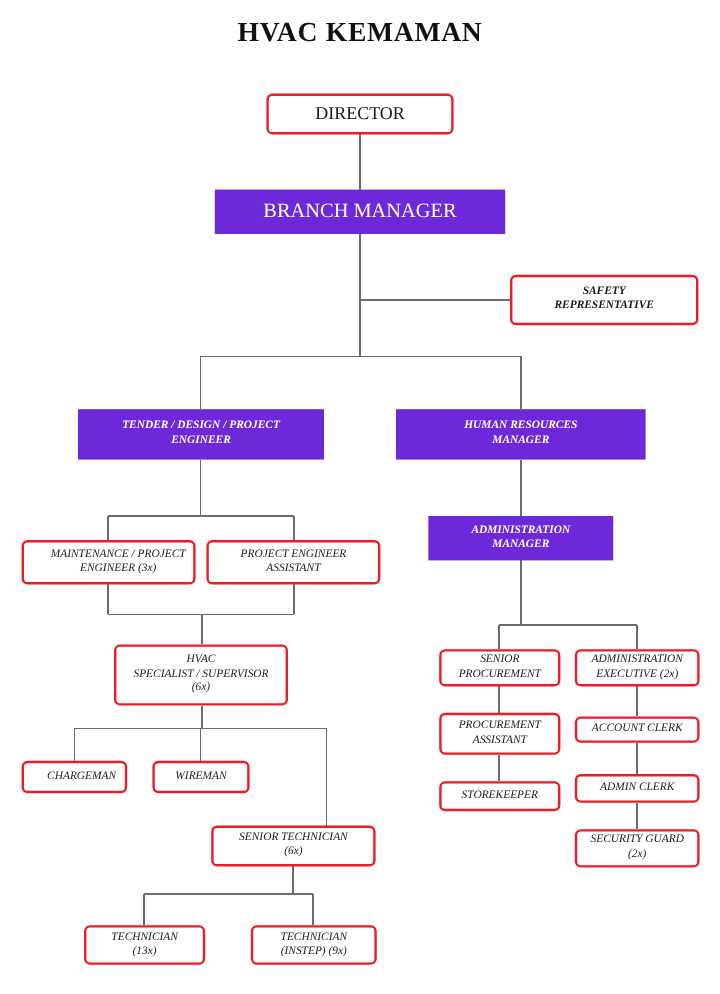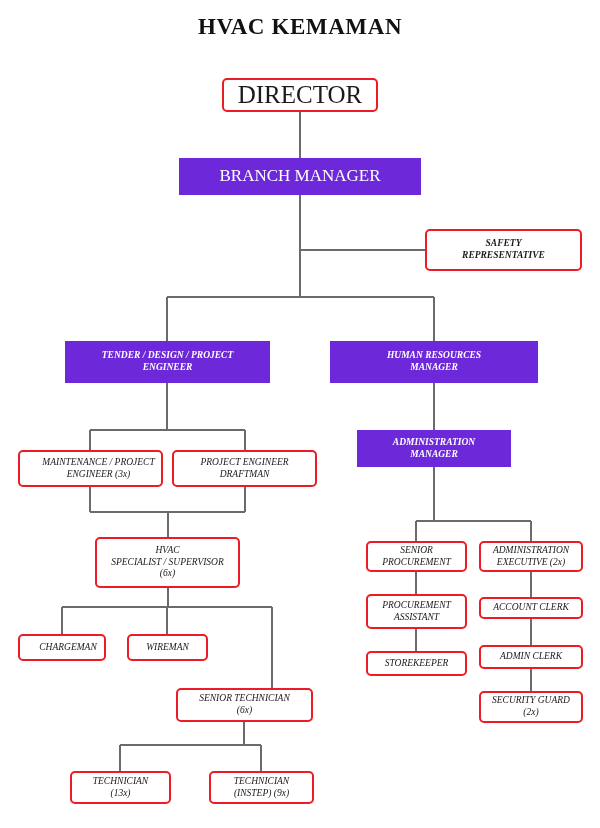--- a/index.html
+++ b/index.html
@@ -67,21 +67,21 @@
   .node.filled {
     background: #6d28d9;
     border: none;
     border-radius: 0;
     color: #ffffff;
     font-weight: bold;
   }
   .node.filled.lg {
     font-weight: normal;
   }
-  .s-xl { font-size: 25px; }
+  .s-xl { font-size: 15px; }
   .s-lg { font-size: 17px; }
   .s-sm { font-size: 9.5px; font-style: italic; }
 </style>
 </head>
 <body>
 
 <div id="chart-root">
 
   <svg id="svg-connectors" viewBox="0 0 600 828" xmlns="http://www.w3.org/2000/svg">
     <g stroke="#6b6b6b" stroke-width="1.5" fill="none" shape-rendering="crispEdges">
@@ -158,21 +158,21 @@
 MANAGER</span>
   </div>
 
   <div class="node plain s-sm" style="left:18px; top:450px; width:145px; height:37px;padding-left:16px;">
     <span>MAINTENANCE / PROJECT
 ENGINEER (3x)</span>
   </div>
 
   <div class="node plain s-sm" style="left:172px; top:450px; width:145px; height:37px;">
     <span>PROJECT ENGINEER
-DRAFTMAN</span>
+ASSISTANT</span>
   </div>
 
   <div class="node filled s-sm" style="left:357px; top:430px; width:154px; height:37px;">
     <span>ADMINISTRATION
 MANAGER</span>
   </div>
 
   <div class="node plain s-sm" style="left:95px; top:537px; width:145px; height:51px;">
     <span>HVAC
 SPECIALIST / SUPERVISOR

